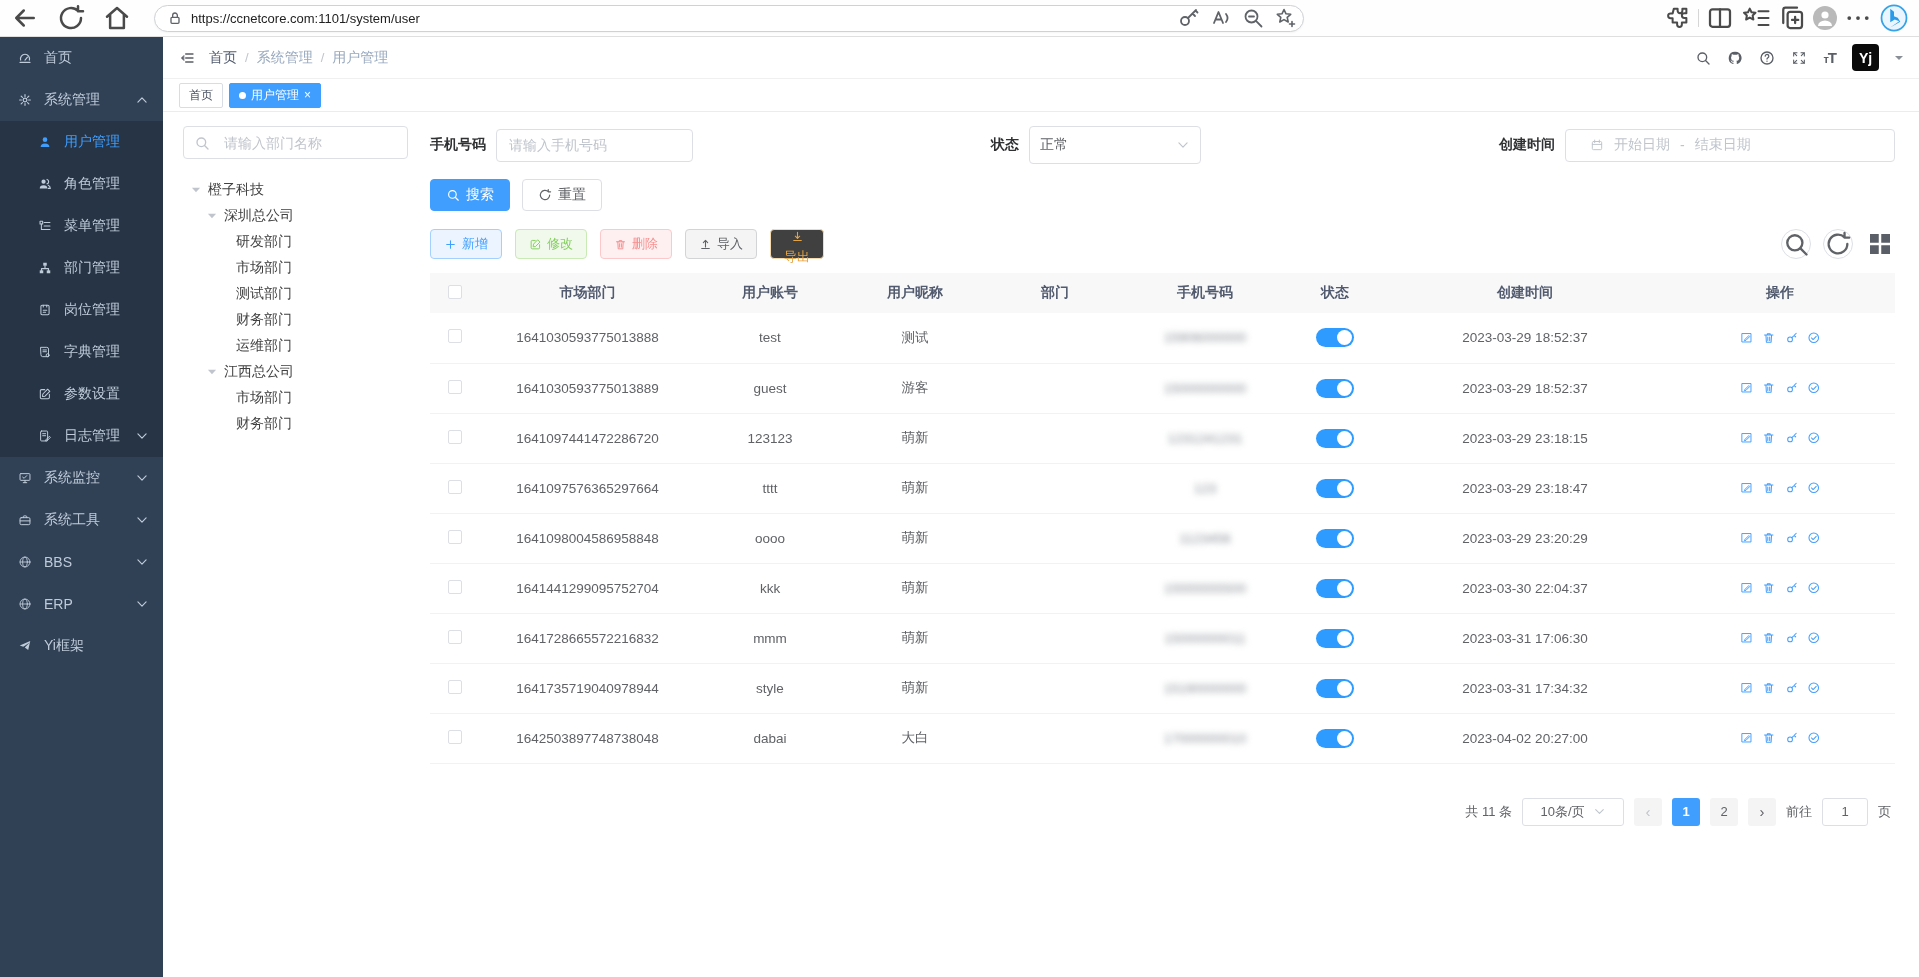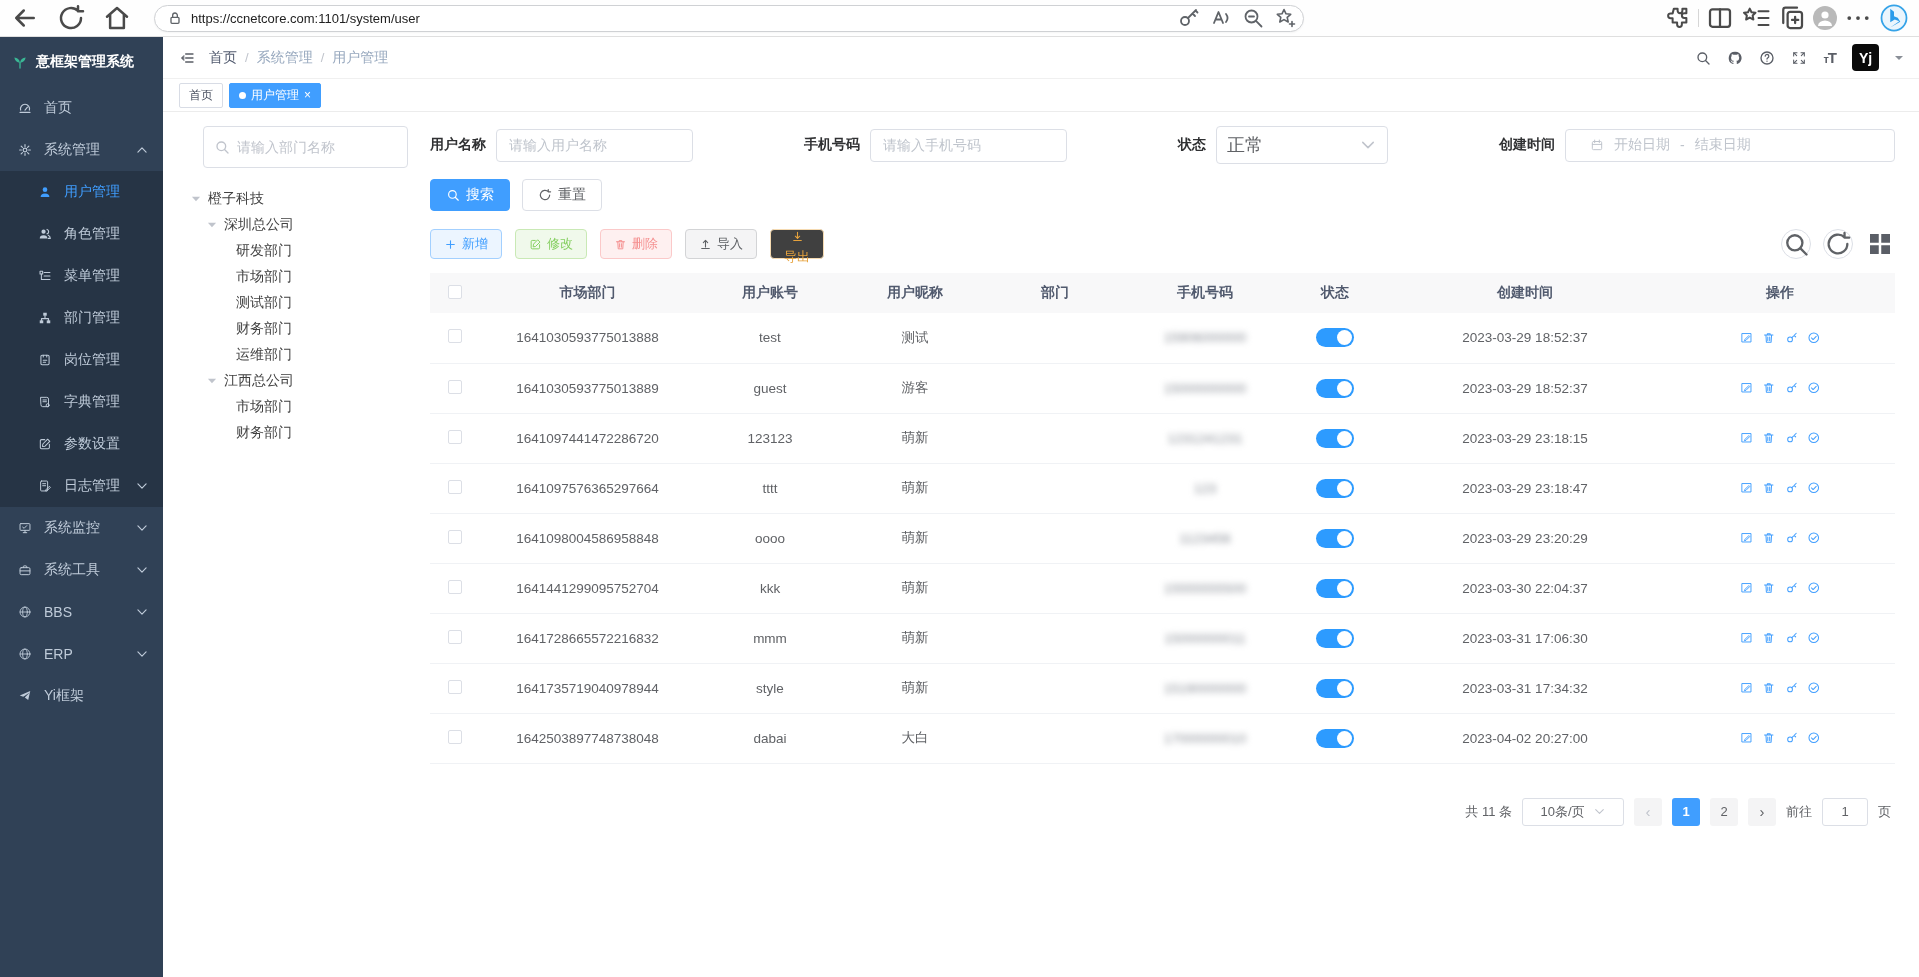--- a/index.html
+++ b/index.html
@@ -67,42 +67,42 @@
     border-bottom:1px solid #ececec; background:#fff; }
   .tag-tab { height:25px; display:flex; align-items:center; gap:5px; padding:0 9px;
     border:1px solid #d8dce5; background:#fff; color:#495060; font-size:12px; cursor:pointer; border-radius:2px; }
   .tag-tab.active { background:#409eff; border-color:#409eff; color:#fff; }
   .tab-dot { width:7px; height:7px; border-radius:50%; background:#fff; }
   .tab-close { font-size:12px; line-height:1; }
 
   
   .content { flex:1; display:flex; gap:22px; padding:14px 24px 0 20px; background:#fff; min-height:0; }
   .tree-col { width:225px; flex-shrink:0; }
-  .search-box { height:42px; border:1px solid #dcdfe6; border-radius:4px; display:flex;
-    align-items:center; gap:7px; padding:0 10px; color:#c0c4cc;margin-left:20px; }
+  .search-box { height:33px; border:1px solid #dcdfe6; border-radius:4px; display:flex;
+    align-items:center; gap:14px; padding:0 10px; color:#c0c4cc; }
   .search-box svg { width:14px; height:14px; }
   .search-box input { border:none; outline:none; flex:1; font-size:14px; color:#606266;
     font-family:inherit; min-width:0; }
   .search-box input::placeholder { color:#c0c4cc; }
   .tree { margin-top:18px; }
   .tree-node { height:26px; display:flex; align-items:center; gap:5px; font-size:14px;
     color:#404040; cursor:pointer; }
   .tree-caret svg { width:10px; height:10px; color:#c0c4cc; }
   .tree-spacer { width:10px; }
 
   .table-col { flex:1; min-width:0; display:flex; flex-direction:column; }
 
   .filter-row { display:flex; align-items:center; justify-content:space-between; }
   .f-group { display:flex; align-items:center; gap:10px; }
   .f-label { font-size:14px; font-weight:700; color:#303133; white-space:nowrap; }
   .f-input { width:197px; height:33px; border:1px solid #dcdfe6; border-radius:4px;
     padding:0 12px; font-size:14px; color:#606266; outline:none; font-family:inherit; }
   .f-input::placeholder { color:#bfc4cc; }
   .f-select { width:172px; height:16px; border:1px solid #dcdfe6; border-radius:4px;
-    padding:18px 10px; display:flex; align-items:center; font-size:18px; color:#606266; cursor:pointer; }
+    padding:18px 10px; display:flex; align-items:center; font-size:14px; color:#606266; cursor:pointer; }
   .f-select .caret { margin-left:auto; color:#c0c4cc; }
   .f-select .caret svg { width:11px; height:11px; }
   .date-range { width:330px; height:33px; border:1px solid #dcdfe6; border-radius:4px;
     display:flex; align-items:center; gap:10px; padding:0 24px; color:#bfc4cc; font-size:14px; cursor:pointer; }
   .date-range svg { width:14px; height:14px; }
   .date-range .sep { color:#bfc4cc; }
 
   .btn-row { margin-top:15px; display:flex; gap:12px; }
   .btn { height:32px; border-radius:4px; display:inline-flex; align-items:center; gap:6px;
     padding:0 15px; font-size:14px; cursor:pointer; border:1px solid #dcdfe6; background:#fff; color:#606266; }
@@ -253,29 +253,20 @@
           <circle cx="12" cy="12" r="10" fill="#eaf5fd" stroke="#35a3e8" stroke-width="1.4"></circle>
           <path d="M9 4.5v10.8l3.6-2.1 3.6 1.4L9 19.5l8-4.6-2-3.2-3-1.2V7z" fill="#2a9bea" stroke="none"></path>
         </svg>
       </span>
   </div>
 </div>
 
 <div class="app">
 
   <aside class="sidebar">
-    <div class="logo-row">
-      <span class="icon">
-          <svg viewBox="0 0 24 24" width="1em" height="1em" fill="none" stroke="currentColor" stroke-width="2" stroke-linecap="round" stroke-linejoin="round" style="width:100%;height:100%">
-            <path d="M12 21v-8" stroke="#3ab795"></path>
-            <path d="M12 13C7.5 13 4.3 10 3.5 5.2c4.8.3 7.6 2.6 8.5 7.8zM12 13c4.5 0 7.7-3 8.5-7.8-4.8.3-7.6 2.6-8.5 7.8z" fill="#3ab795" stroke="none"></path>
-          </svg>
-        </span>
-      <span class="logo-text">意框架管理系统</span>
-    </div>
     <nav id="side-menu">
         <div class="side-item">
           <span class="icon s-ico">
             <svg viewBox="0 0 24 24" width="1em" height="1em" fill="none" stroke="currentColor" stroke-width="2" stroke-linecap="round" stroke-linejoin="round" style="width:100%;height:100%">
               <path d="M4.5 15.5a7.8 7.8 0 1 1 15 0"></path>
               <path d="M12 15.5l4.2-5"></path>
               <path d="M3.5 19.5h17"></path>
             </svg>
           </span>
           <span class="s-label">首页</span>
@@ -565,24 +556,20 @@
             </div>
             <div class="tree-node" style="padding-left: 38px;">
               <span class="tree-spacer"></span>
               <span>财务部门</span>
             </div>
           </div>
       </div>
 
       <div class="table-col">
         <div class="filter-row">
-          <div class="f-group">
-            <span class="f-label">用户名称</span>
-            <input class="f-input" placeholder="请输入用户名称" style="">
-          </div>
           <div class="f-group">
             <span class="f-label">手机号码</span>
             <input class="f-input" placeholder="请输入手机号码" style="">
           </div>
           <div class="f-group">
             <span class="f-label">状态</span>
             <div class="f-select">
               <span>正常</span>
               <span class="caret icon">
                   <svg viewBox="0 0 24 24" width="1em" height="1em" fill="none" stroke="currentColor" stroke-width="2" stroke-linecap="round" stroke-linejoin="round" style="width:100%;height:100%">

